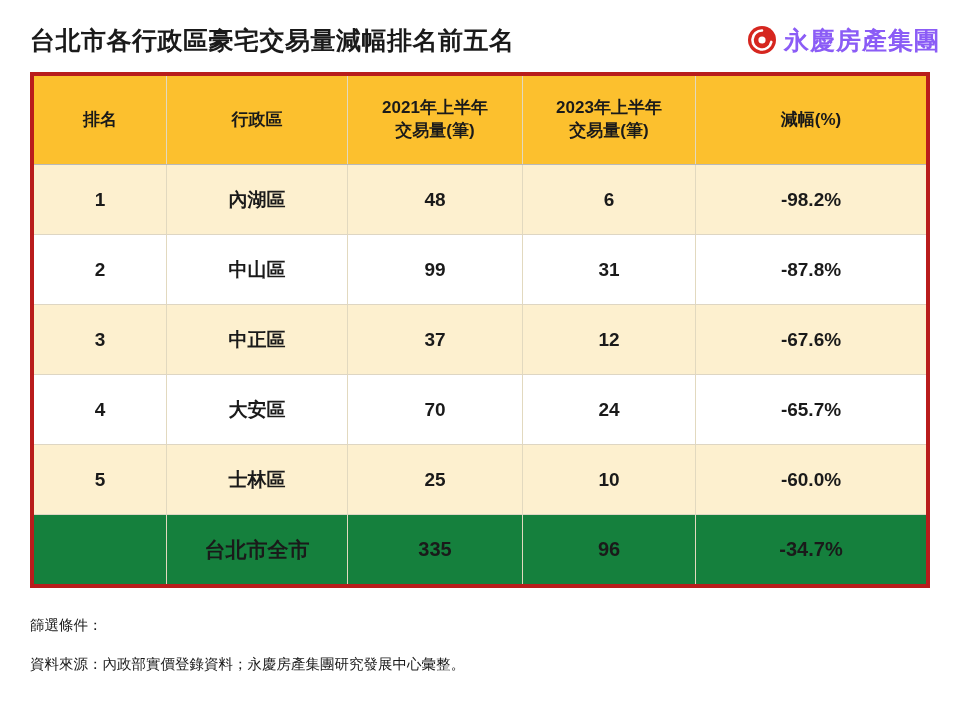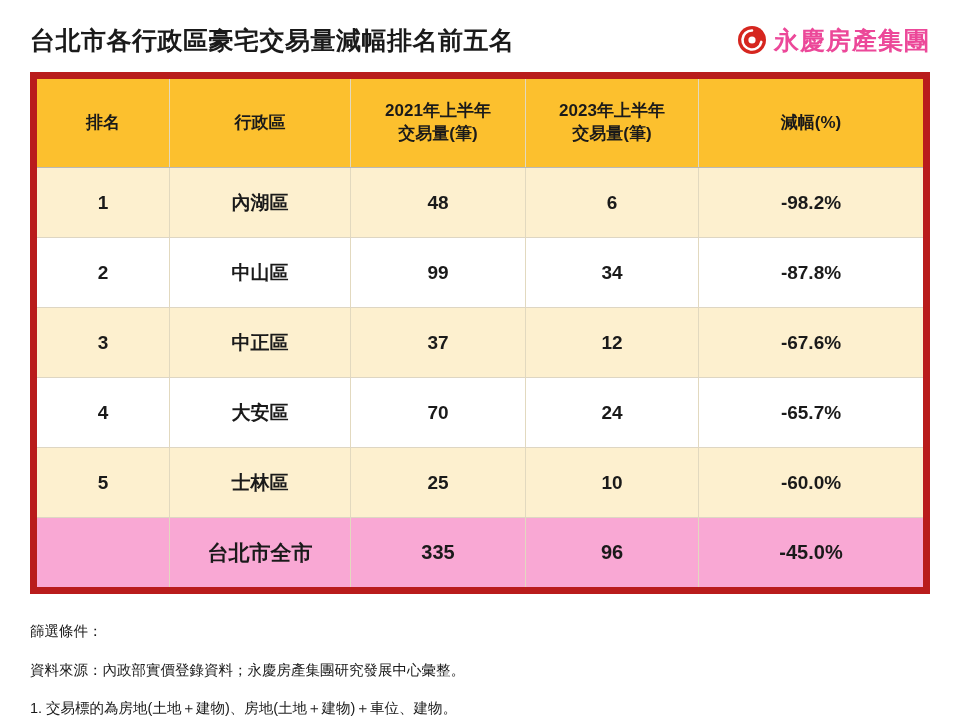--- a/index.html
+++ b/index.html
@@ -11,21 +11,21 @@
     height: 720px;
     background: #ffffff;
     font-family: "Liberation Sans", "DejaVu Sans", sans-serif;
     overflow: hidden;
   }
   .page {
     position: relative;
     width: 960px;
     height: 720px;
     box-sizing: border-box;
-    padding: 18px 30px 0 30px;
+    padding: 18px 20px 0 30px;
   }
   .header {
     display: flex;
     align-items: center;
     justify-content: space-between;
     height: 44px;
   }
   .title {
     font-size: 25px;
     font-weight: bold;
@@ -39,30 +39,30 @@
     gap: 7px;
   }
   .brand-mark {
     width: 30px;
     height: 30px;
     flex: 0 0 30px;
   }
   .brand-text {
     font-size: 25px;
     font-weight: bold;
-    color: #ec4899;
+    color: #8b5cf6;
     letter-spacing: 1px;
     white-space: nowrap;
   }
   table.data-table {
     margin-top: 10px;
     border-collapse: collapse;
     width: 900px;
     table-layout: fixed;
-    border: 7px solid #b91c1c;
+    border: 4px solid #b91c1c;
   }
   table.data-table th,
   table.data-table td {
     border-right: 1px solid #e2d9bf;
     text-align: center;
     vertical-align: middle;
   }
   table.data-table th:last-child,
   table.data-table td:last-child {
     border-right: none;
@@ -87,21 +87,21 @@
     height: 67px;
     border-bottom: 1px solid #ded6c3;
   }
   tbody tr.odd td {
     background: #fdf0cf;
   }
   tbody tr.even td {
     background: #ffffff;
   }
   tbody tr.total td {
-    background: #f9a8d4;
+    background: #15803d;
     border-bottom: none;
     font-size: 20px;
     margin-top: 32px;
   }
   tbody tr.total td.total-label {
     font-size: 21px;
     font-weight: bold;
   }
   td.district {
     font-weight: bold;
@@ -163,21 +163,21 @@
         <td>1</td>
         <td class="district">內湖區</td>
         <td>48</td>
         <td>6</td>
         <td>-98.2%</td>
       </tr>
       <tr class="even">
         <td>2</td>
         <td class="district">中山區</td>
         <td>99</td>
-        <td>34</td>
+        <td>31</td>
         <td>-87.8%</td>
       </tr>
       <tr class="odd">
         <td>3</td>
         <td class="district">中正區</td>
         <td>37</td>
         <td>12</td>
         <td>-67.6%</td>
       </tr>
       <tr class="even">
@@ -192,29 +192,28 @@
         <td class="district">士林區</td>
         <td>25</td>
         <td>10</td>
         <td>-60.0%</td>
       </tr>
       <tr class="total">
         <td></td>
         <td class="total-label">台北市全市</td>
         <td>335</td>
         <td>96</td>
-        <td>-45.0%</td>
+        <td>-34.7%</td>
       </tr>
     </tbody>
   </table>
 
   <div class="footnotes">
     <div>篩選條件：</div>
     <div>資料來源：內政部實價登錄資料；永慶房產集團研究發展中心彙整。</div>
-    <div>1. 交易標的為房地(土地＋建物)、房地(土地＋建物)＋車位、建物。</div>
     
     
     
     
     
     
   </div>
 
 </div>
 

